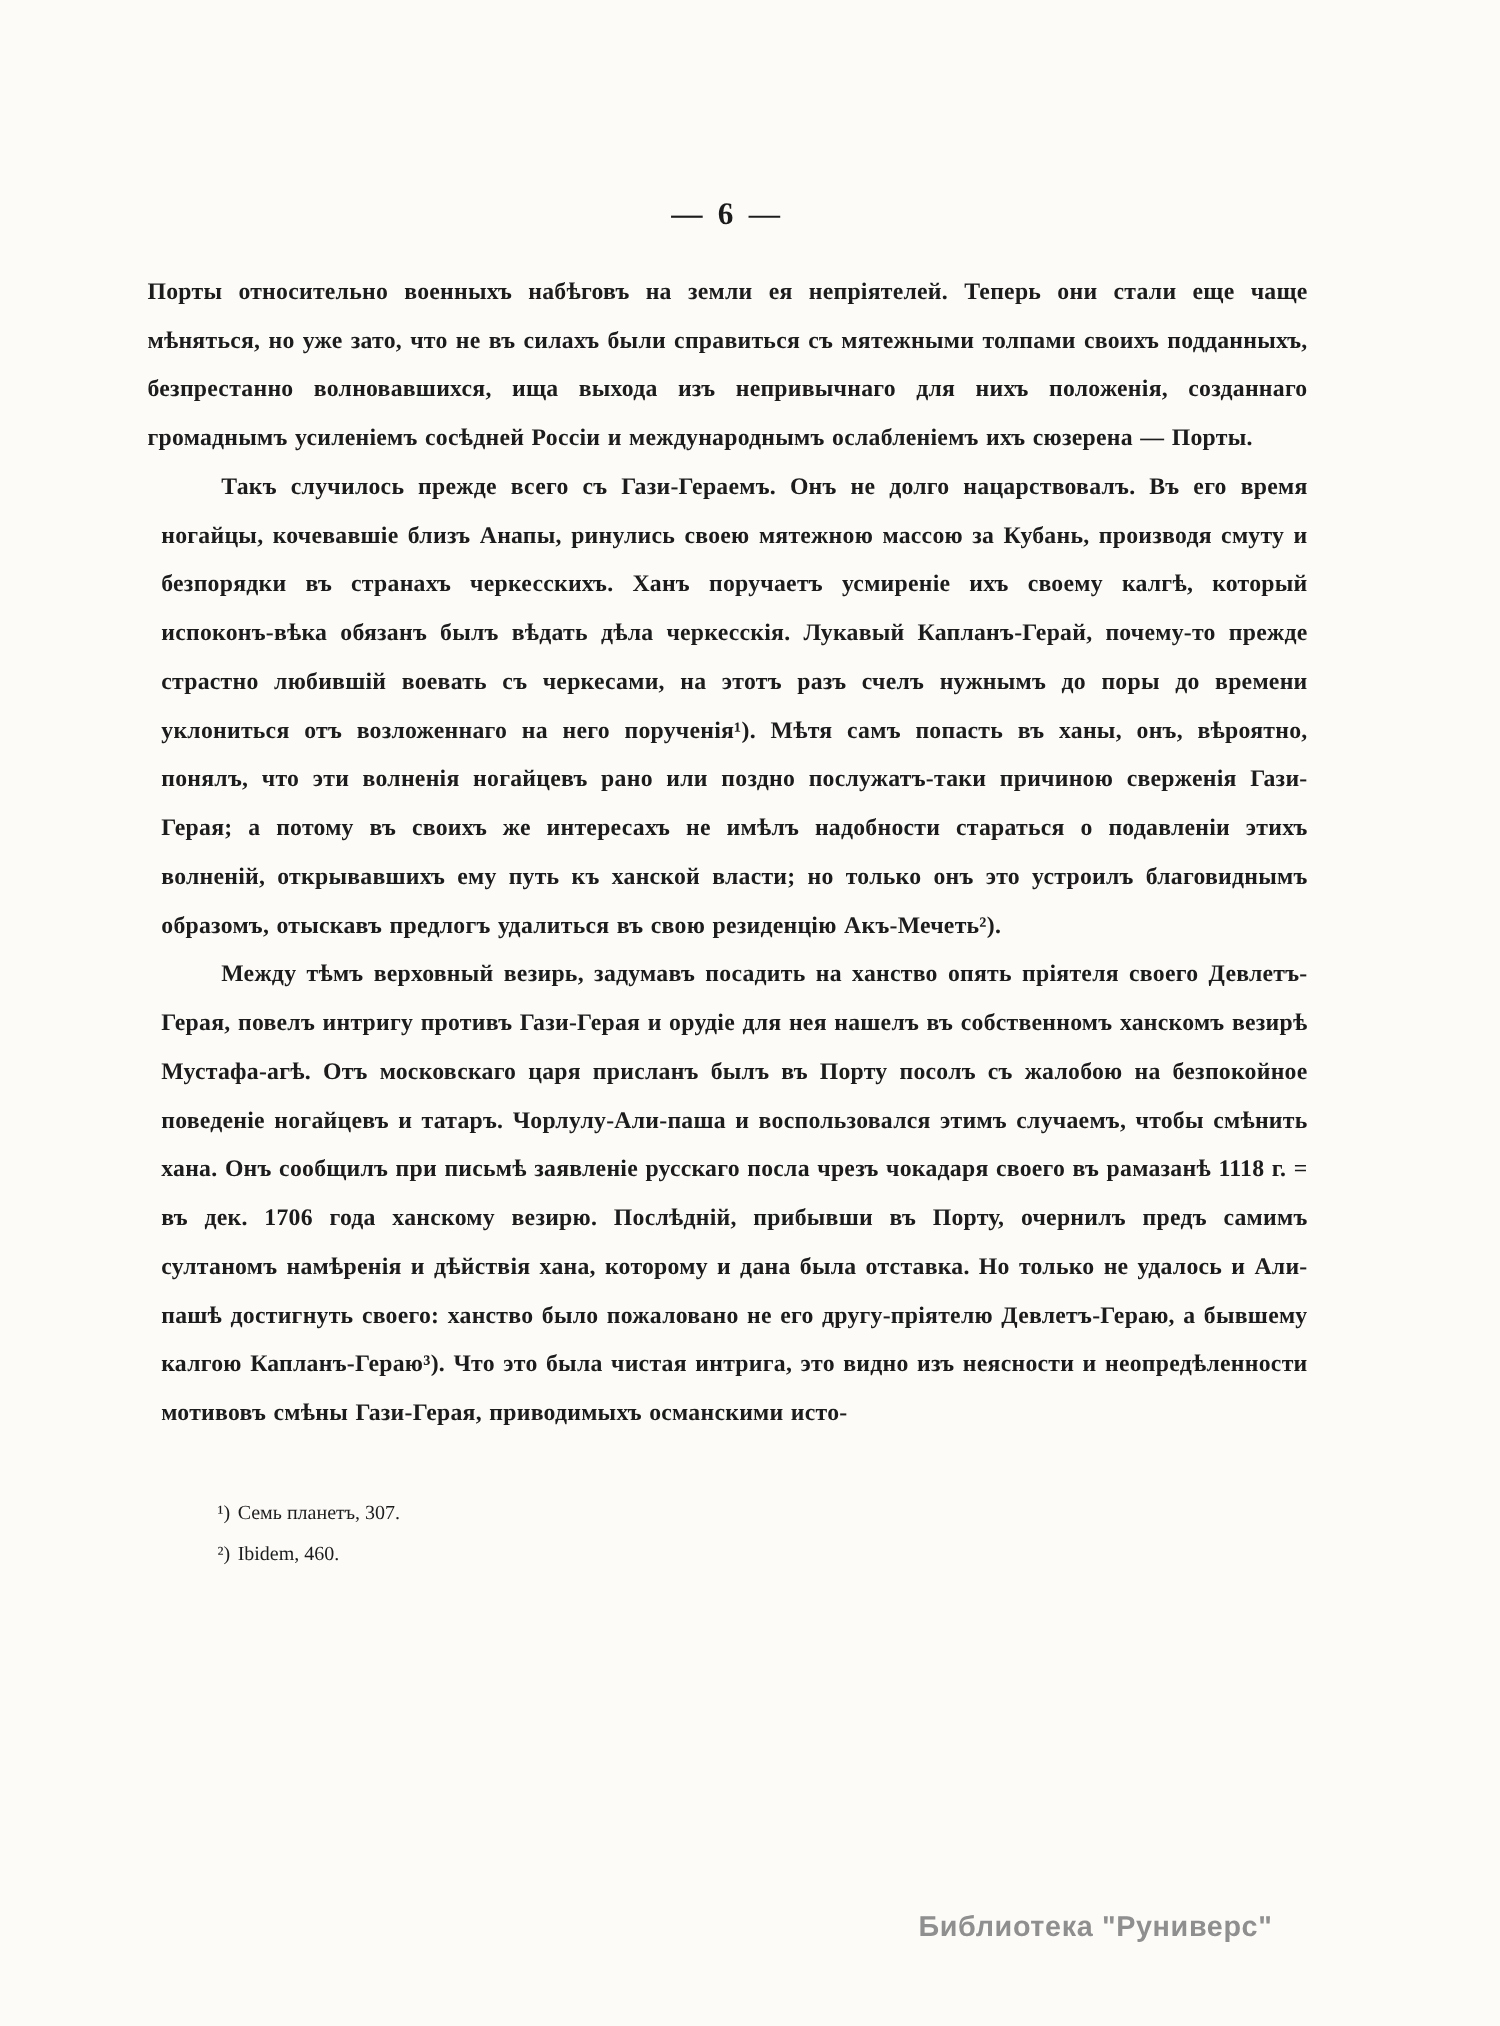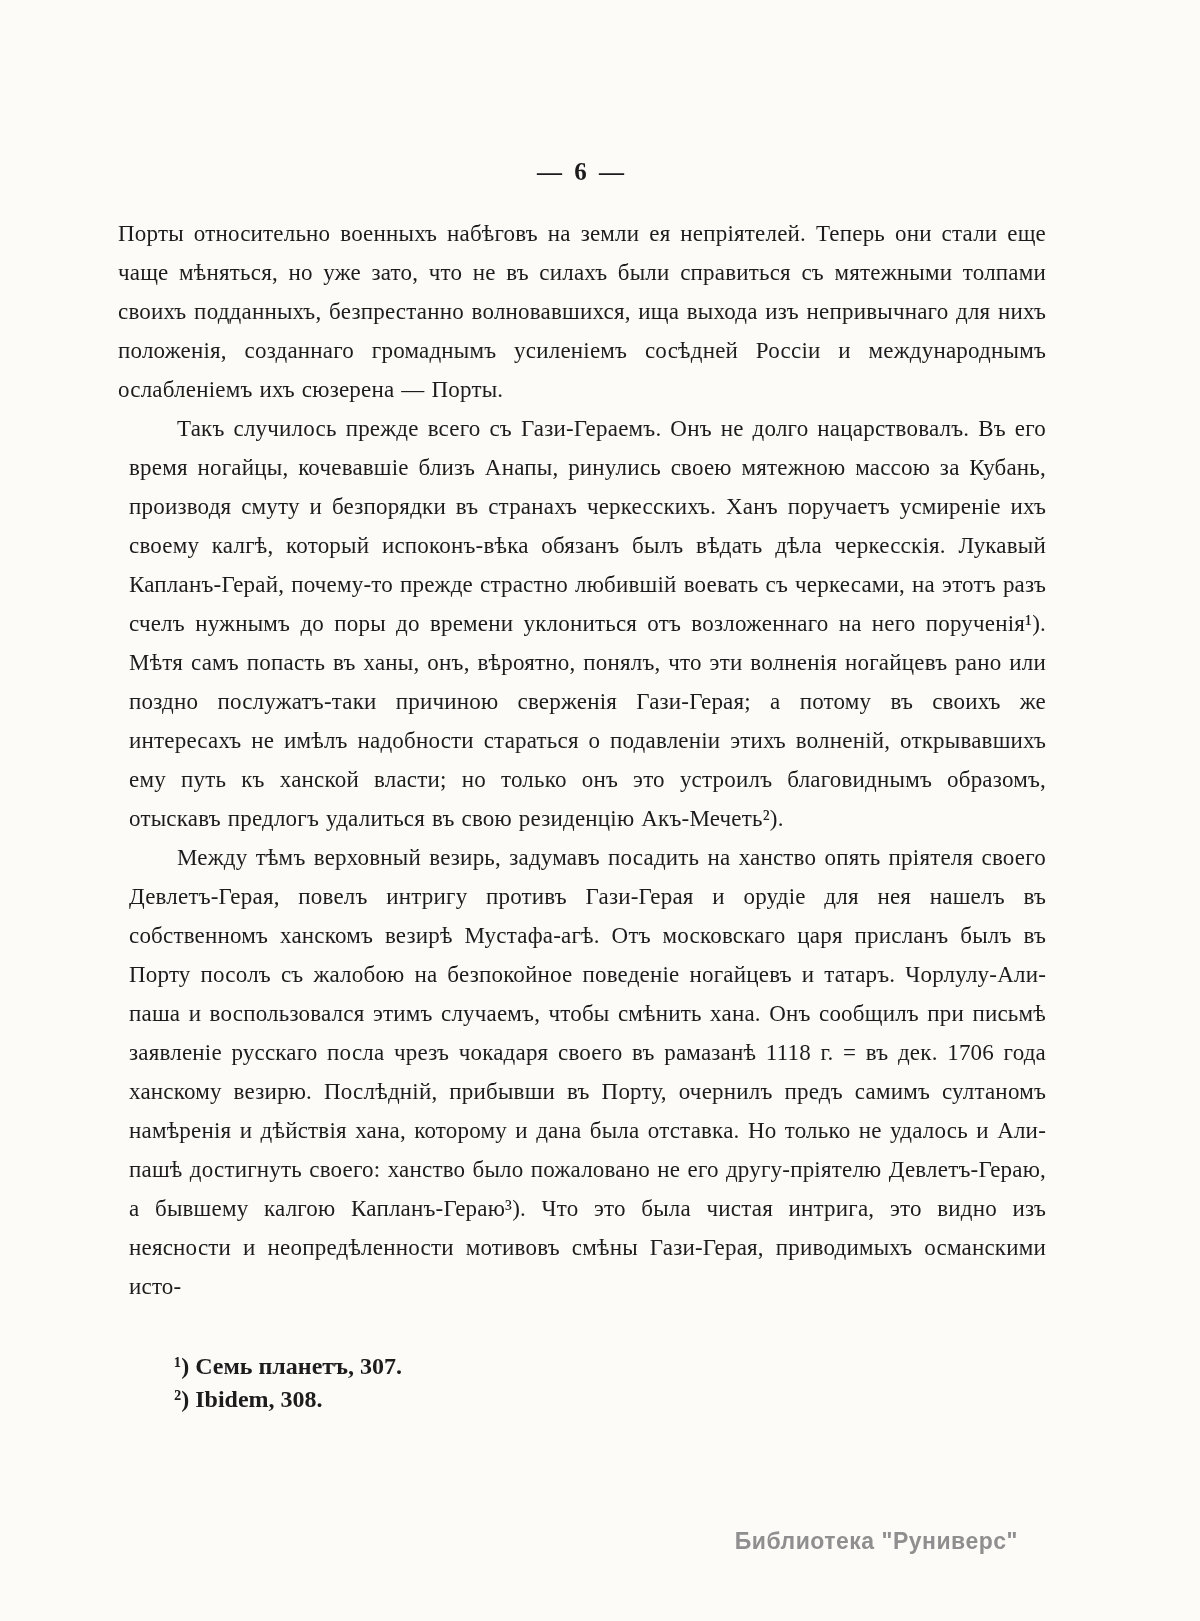--- a/index.html
+++ b/index.html
@@ -21,36 +21,36 @@
   }
   .page-number {
     text-align: center;
     font-size: 25px;
     font-weight: bold;
     letter-spacing: 3px;
     margin: 0 0 28px 0;
   }
   .body-text p {
     margin: 0;
-    font-size: 23px;
+    font-size: 19px;
     line-height: 39px;
     text-align: justify;
-    font-weight: normal;
+    font-weight: bold;
     letter-spacing: 0.2px;
     word-spacing: 1px;
   }
   .body-text p.indent {
     text-indent: 48px;
     margin-left: 11px;
   }
   .footnotes {
     margin-top: 44px;
     padding-left: 56px;
-    font-size: 24px;
-    font-weight: bold;
+    font-size: 16px;
+    font-weight: normal;
     line-height: 33px;
   }
   .footnote { margin: 0; }
   .fn-marker { padding-right: 6px; }
   .watermark {
     position: absolute;
     right: 182px;
     top: 1528px;
     font-family: "Liberation Sans", "DejaVu Sans", sans-serif;
     font-size: 23px;
@@ -66,17 +66,17 @@
   <div class="page-number">— 6 —</div>
 
   <div class="body-text">
       <p class="">Порты относительно военныхъ набѣговъ на земли ея непріятелей. Теперь они стали еще чаще мѣняться, но уже зато, что не въ силахъ были справиться съ мятежными толпами своихъ подданныхъ, безпрестанно волновавшихся, ища выхода изъ непривычнаго для нихъ положенія, созданнаго громаднымъ усиленіемъ сосѣдней Россіи и международнымъ ослабленіемъ ихъ сюзерена — Порты.</p>
       <p class="indent">Такъ случилось прежде всего съ Гази-Гераемъ. Онъ не долго нацарствовалъ. Въ его время ногайцы, кочевавшіе близъ Анапы, ринулись своею мятежною массою за Кубань, производя смуту и безпорядки въ странахъ черкесскихъ. Ханъ поручаетъ усмиреніе ихъ своему калгѣ, который испоконъ-вѣка обязанъ былъ вѣдать дѣла черкесскія. Лукавый Капланъ-Герай, почему-то прежде страстно любившій воевать съ черкесами, на этотъ разъ счелъ нужнымъ до поры до времени уклониться отъ возложеннаго на него порученія¹). Мѣтя самъ попасть въ ханы, онъ, вѣроятно, понялъ, что эти волненія ногайцевъ рано или поздно послужатъ-таки причиною сверженія Гази-Герая; а потому въ своихъ же интересахъ не имѣлъ надобности стараться о подавленіи этихъ волненій, открывавшихъ ему путь къ ханской власти; но только онъ это устроилъ благовиднымъ образомъ, отыскавъ предлогъ удалиться въ свою резиденцію Акъ-Мечеть²).</p>
       <p class="indent">Между тѣмъ верховный везирь, задумавъ посадить на ханство опять пріятеля своего Девлетъ-Герая, повелъ интригу противъ Гази-Герая и орудіе для нея нашелъ въ собственномъ ханскомъ везирѣ Мустафа-агѣ. Отъ московскаго царя присланъ былъ въ Порту посолъ съ жалобою на безпокойное поведеніе ногайцевъ и татаръ. Чорлулу-Али-паша и воспользовался этимъ случаемъ, чтобы смѣнить хана. Онъ сообщилъ при письмѣ заявленіе русскаго посла чрезъ чокадаря своего въ рамазанѣ 1118 г. = въ дек. 1706 года ханскому везирю. Послѣдній, прибывши въ Порту, очернилъ предъ самимъ султаномъ намѣренія и дѣйствія хана, которому и дана была отставка. Но только не удалось и Али-пашѣ достигнуть своего: ханство было пожаловано не его другу-пріятелю Девлетъ-Гераю, а бывшему калгою Капланъ-Гераю³). Что это была чистая интрига, это видно изъ неясности и неопредѣленности мотивовъ смѣны Гази-Герая, приводимыхъ османскими исто-</p>
     </div>
 
   <div class="footnotes">
       <div class="footnote"><span class="fn-marker">¹)</span><span>Семь планетъ, 307.</span></div>
-      <div class="footnote"><span class="fn-marker">²)</span><span>Ibidem, 308.</span></div>
+      <div class="footnote"><span class="fn-marker">²)</span><span>Ibidem, 460.</span></div>
     </div>
 </div>
 
 <div class="watermark" style="color: rgb(143, 143, 143);">Библиотека "Руниверс"</div>
 
 </body></html>

